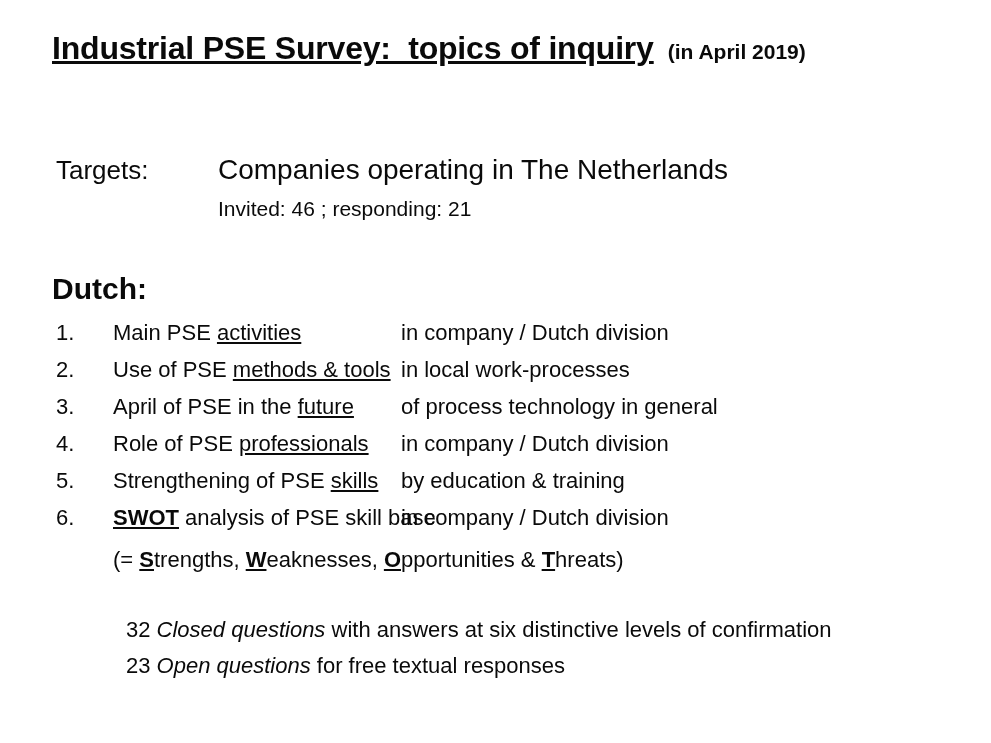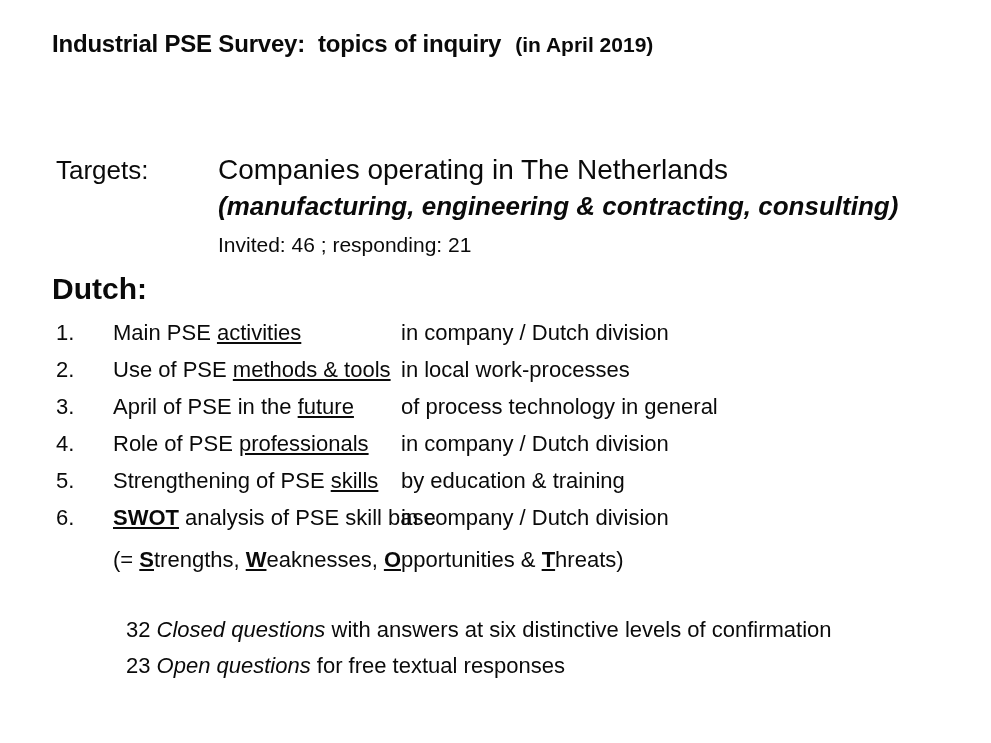--- a/index.html
+++ b/index.html
@@ -23,24 +23,25 @@
   }
   
   .title-row {
     position: absolute;
     left: 52px;
     top: 30px;
     display: flex;
     align-items: baseline;
   }
   .title-main {
-    font-size: 24px;
+    font-size: 32px;
     font-weight: bold;
     letter-spacing: -0.2px;
     white-space: pre;
+    text-decoration: underline;
   }
   .title-sub {
     font-size: 21px;
     font-weight: bold;
     margin-left: 14px;
     white-space: pre;
   }
   
   .targets {
     position: absolute;
@@ -147,21 +148,20 @@
   <div class="title-row">
     <span class="title-main">Industrial PSE Survey:  topics of inquiry</span>
     <span class="title-sub">(in April 2019)</span>
   </div>
 
   <div class="targets">
     <div class="targets-row">
       <div class="targets-label">Targets:</div>
       <div class="targets-lines">
         <div class="targets-line1">Companies operating in The Netherlands</div>
-        <div class="targets-line2">(manufacturing, engineering &amp; contracting, consulting)</div>
         <div class="targets-line3">Invited: 46 ; responding: 21</div>
       </div>
     </div>
   </div>
 
   <div class="topics-heading">Dutch:</div>
 
   <div class="topics-list">
 
     <div class="topic-row">

